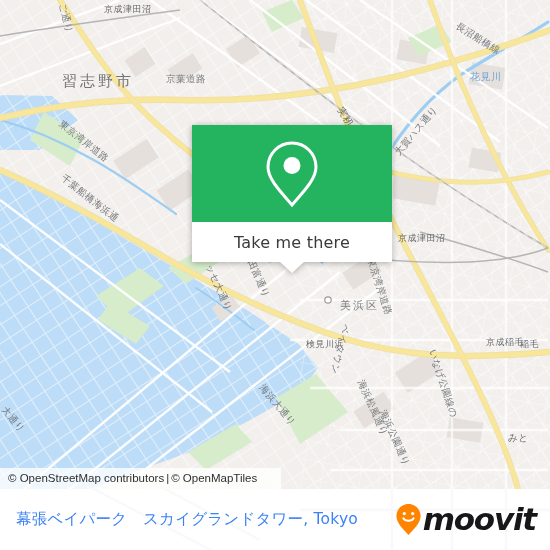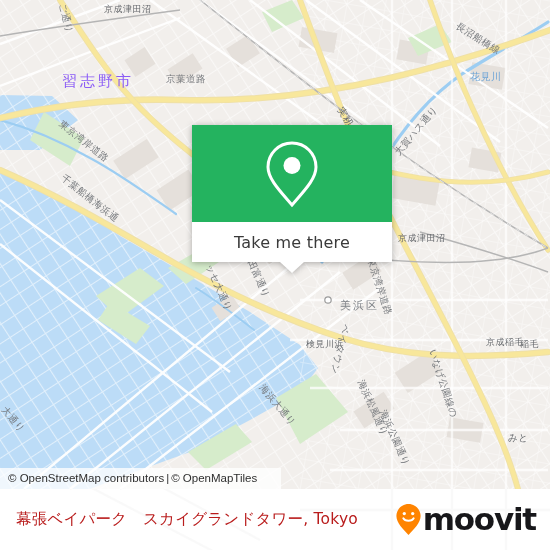--- a/index.html
+++ b/index.html
@@ -45,21 +45,21 @@
   .map-label {
     position: absolute;
     color: #6b6e72;
     font-family: "DejaVu Sans", sans-serif;
     white-space: nowrap;
     pointer-events: none;
     letter-spacing: 0.5px;
   }
   .lbl-city {
     font-size: 15px;
-    color: #8b5cf6;
+    color: #737373;
     letter-spacing: 3px;
   }
   .lbl-ward {
     font-size: 11px;
     color: #7e8287;
     letter-spacing: 2px;
   }
   .lbl-road {
     font-size: 9.5px;
     color: #75787c;
@@ -160,38 +160,39 @@
     width: 100%;
     height: 100%;
     display: flex;
     align-items: center;
     justify-content: space-between;
     padding: 0 14px 0 16px;
     box-sizing: border-box;
   }
   .footer-title {
     font-size: 15.5px;
-    color: #b91c1c;
+    color: #3b82f6;
     font-family: "DejaVu Sans", sans-serif;
     white-space: nowrap;
     letter-spacing: 0.2px;
   }
   .brand {
     display: flex;
     align-items: center;
     gap: 1px;
   }
   .brand-mark svg { display: block; }
   .brand-text {
     font-size: 31px;
     font-weight: bold;
     color: #17171a;
     font-family: "DejaVu Sans", sans-serif;
     letter-spacing: -1.2px;
     line-height: 31px;
+    font-style: italic;
   }
 </style>
 </head>
 <body>
 
 <div id="app">
 
   <div class="map">
 
     <svg class="map-svg" viewBox="0 0 550 489">

